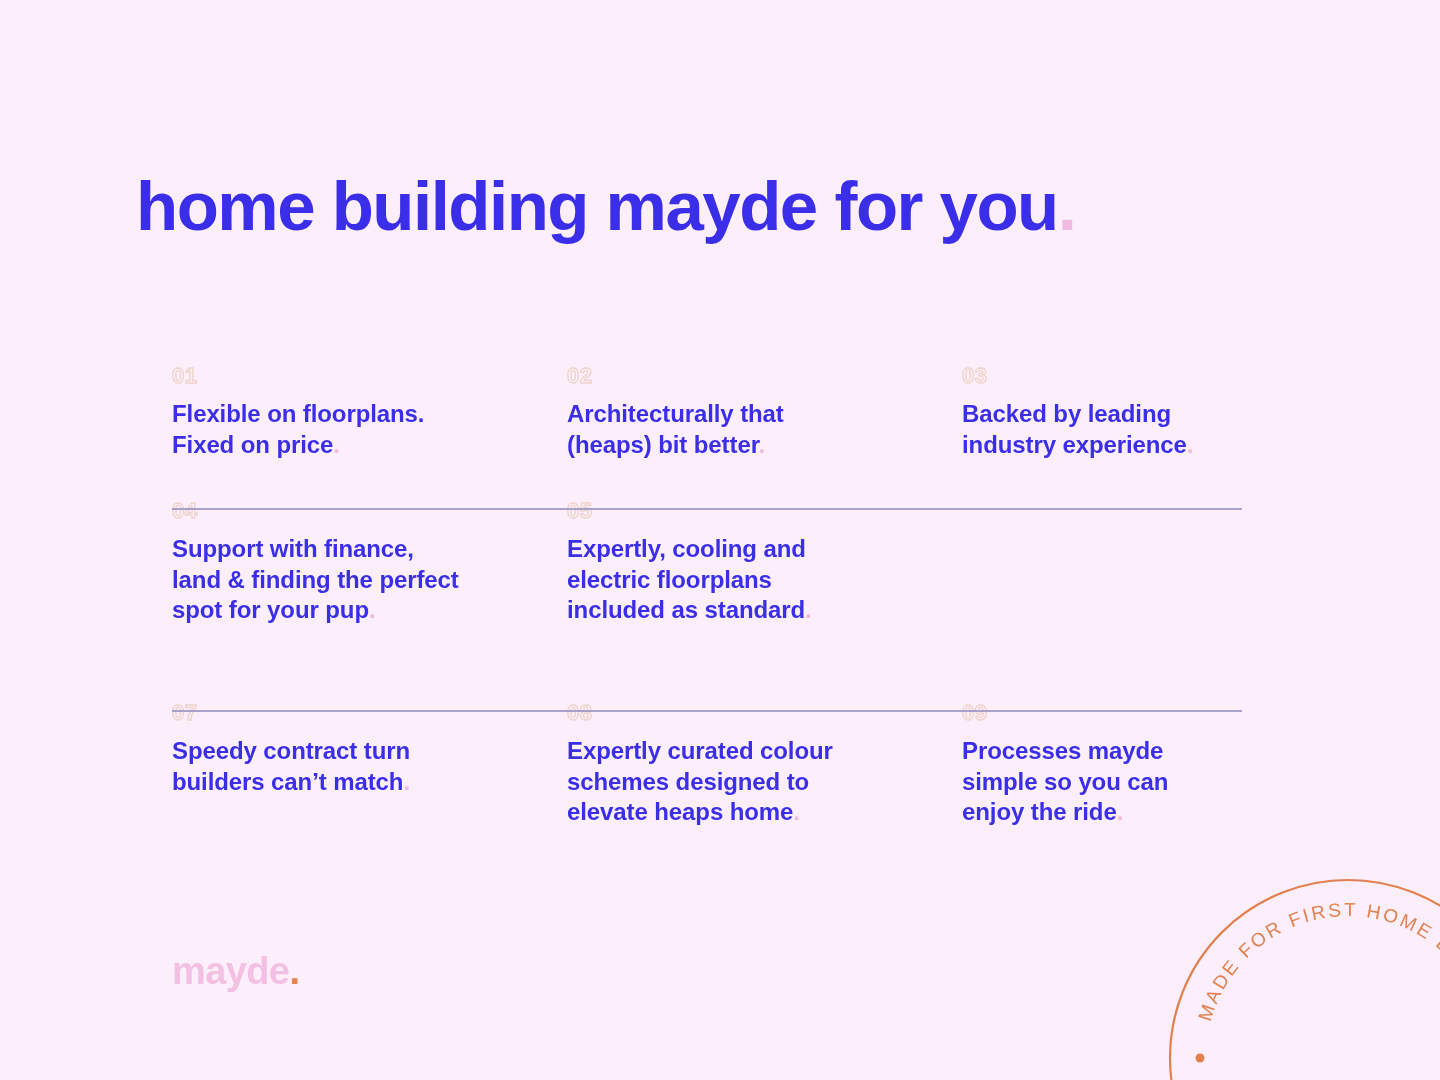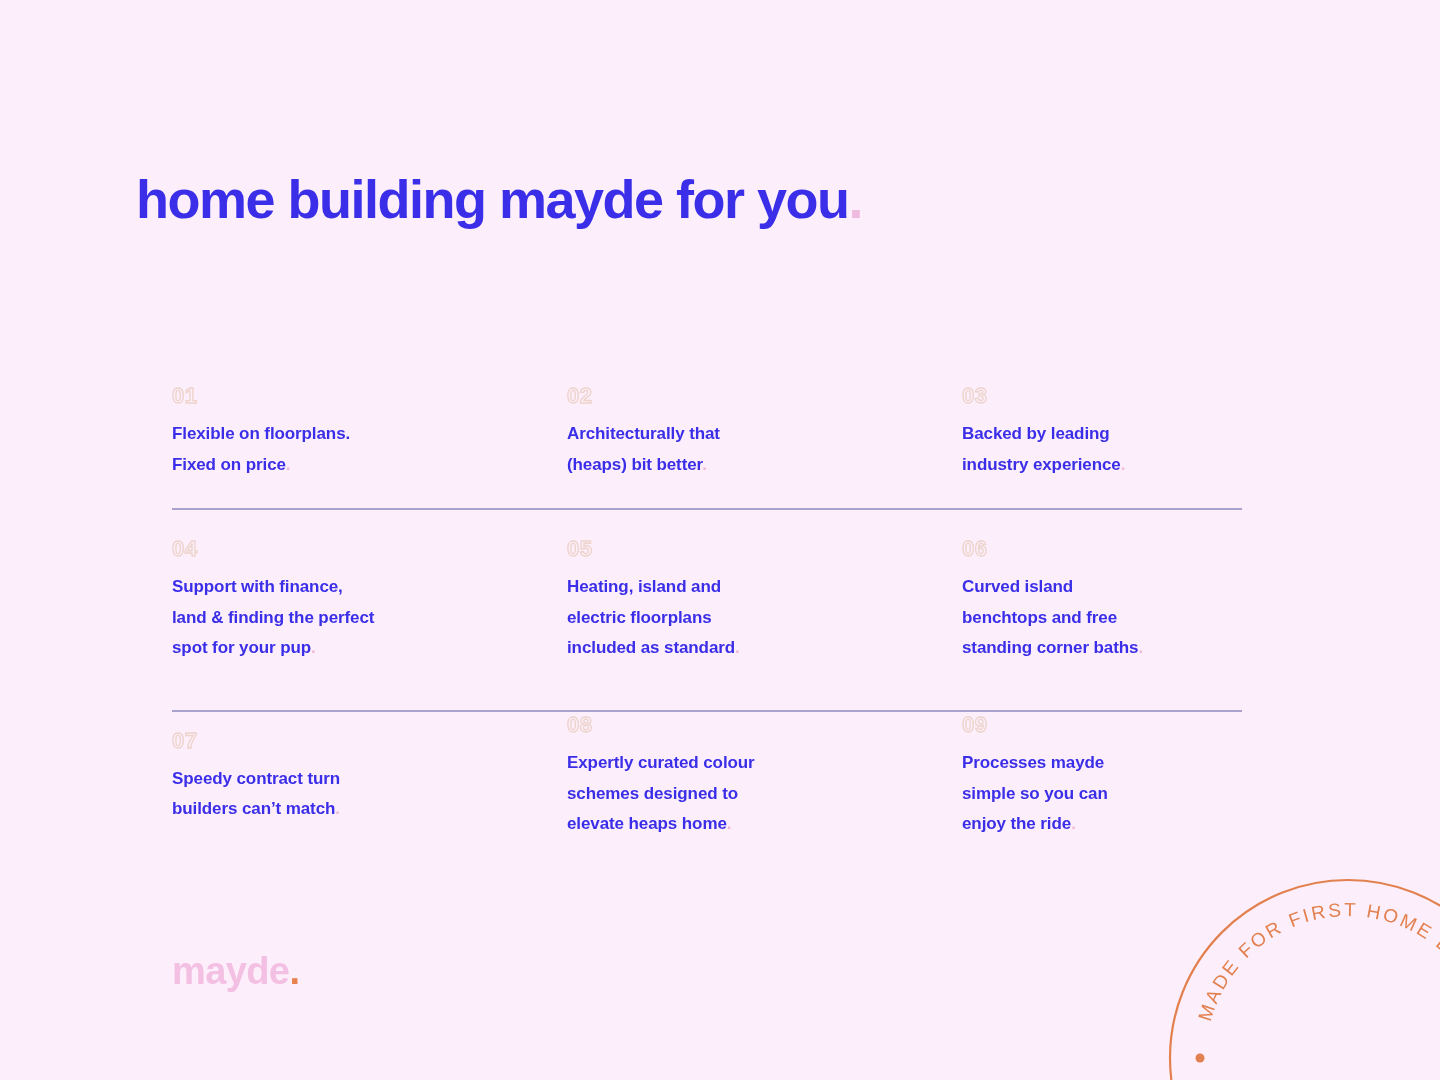--- a/index.html
+++ b/index.html
@@ -21,41 +21,41 @@
     height: 1080px;
     background: #fceffb;
     overflow: hidden;
   }
 
   
   .headline {
     position: absolute;
     left: 136px;
     top: 172px;
-    font-size: 54px;
+    font-size: 69px;
     line-height: 1.0;
     font-weight: 700;
     letter-spacing: -1.5px;
     color: #3b2ee8;
     white-space: nowrap;
   }
   .headline .dot {
     color: #f0b9e0;
   }
 
   
   .grid {
     position: absolute;
     left: 172px;
     top: 365px;
     width: 1072px;
   }
   .row {
     display: flex;
-    align-items: center;
+    align-items: flex-start;
   }
   .row-1 { height: 135px; }
   .row-2 { height: 202px; }
   .row-3 { height: 150px; }
 
   .cell {
     width: 395px;
     flex: 0 0 395px;
   }
   .cell.last {
@@ -68,21 +68,21 @@
     font-weight: 700;
     line-height: 1.0;
     letter-spacing: 0.5px;
     color: transparent;
     -webkit-text-stroke: 1.3px #edd3cb;
     margin-bottom: 12px;
     height: 22px;
   }
 
   .feature {
-    font-size: 17px;
+    font-size: 24px;
     line-height: 30.5px;
     font-weight: 700;
     color: #3b2ee8;
     letter-spacing: -0.1px;
   }
   .feature .dot {
     color: #f0b9d8;
   }
 
   .divider {
@@ -167,31 +167,23 @@
         <div class="num">04</div>
         <div class="feature">
           <div>Support with finance,</div>
           <div>land &amp; finding the perfect</div>
           <div><span>spot for your pup</span><span class="dot">.</span></div>
         </div>
       </div>
       <div class="cell">
         <div class="num">05</div>
         <div class="feature">
-          <div>Heating, island and</div>
+          <div>Expertly, cooling and</div>
           <div>electric floorplans</div>
           <div><span>included as standard</span><span class="dot">.</span></div>
-        </div>
-      </div>
-      <div class="cell last">
-        <div class="num">06</div>
-        <div class="feature">
-          <div>Curved island</div>
-          <div>benchtops and free</div>
-          <div><span>standing corner baths</span><span class="dot">.</span></div>
         </div>
       </div>
     </div>
 
     <div class="row row-3">
       <div class="cell">
         <div class="num">07</div>
         <div class="feature">
           <div>Speedy contract turn</div>
           <div><span>builders can’t match</span><span class="dot">.</span></div>

